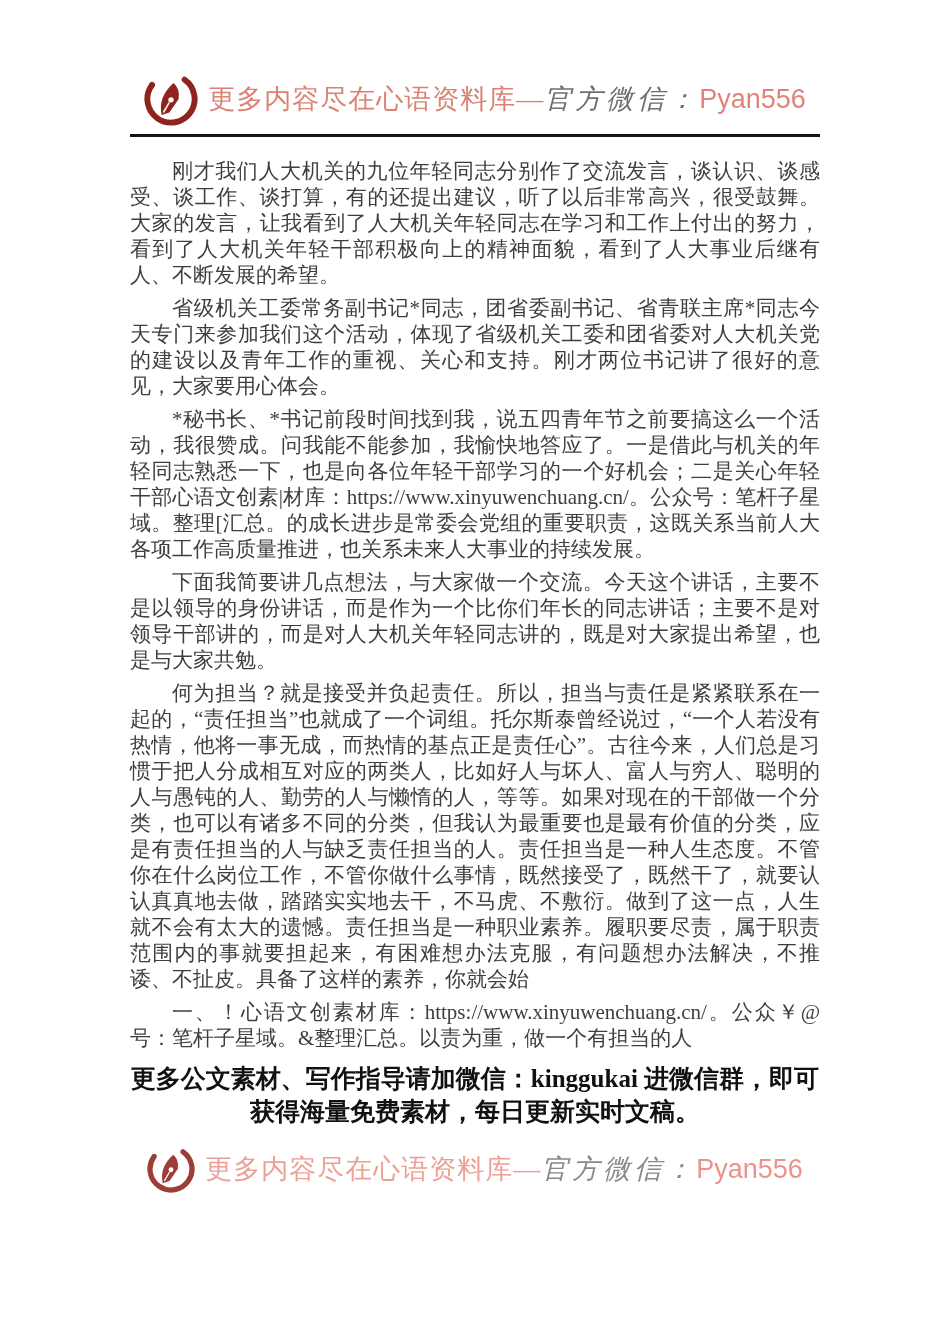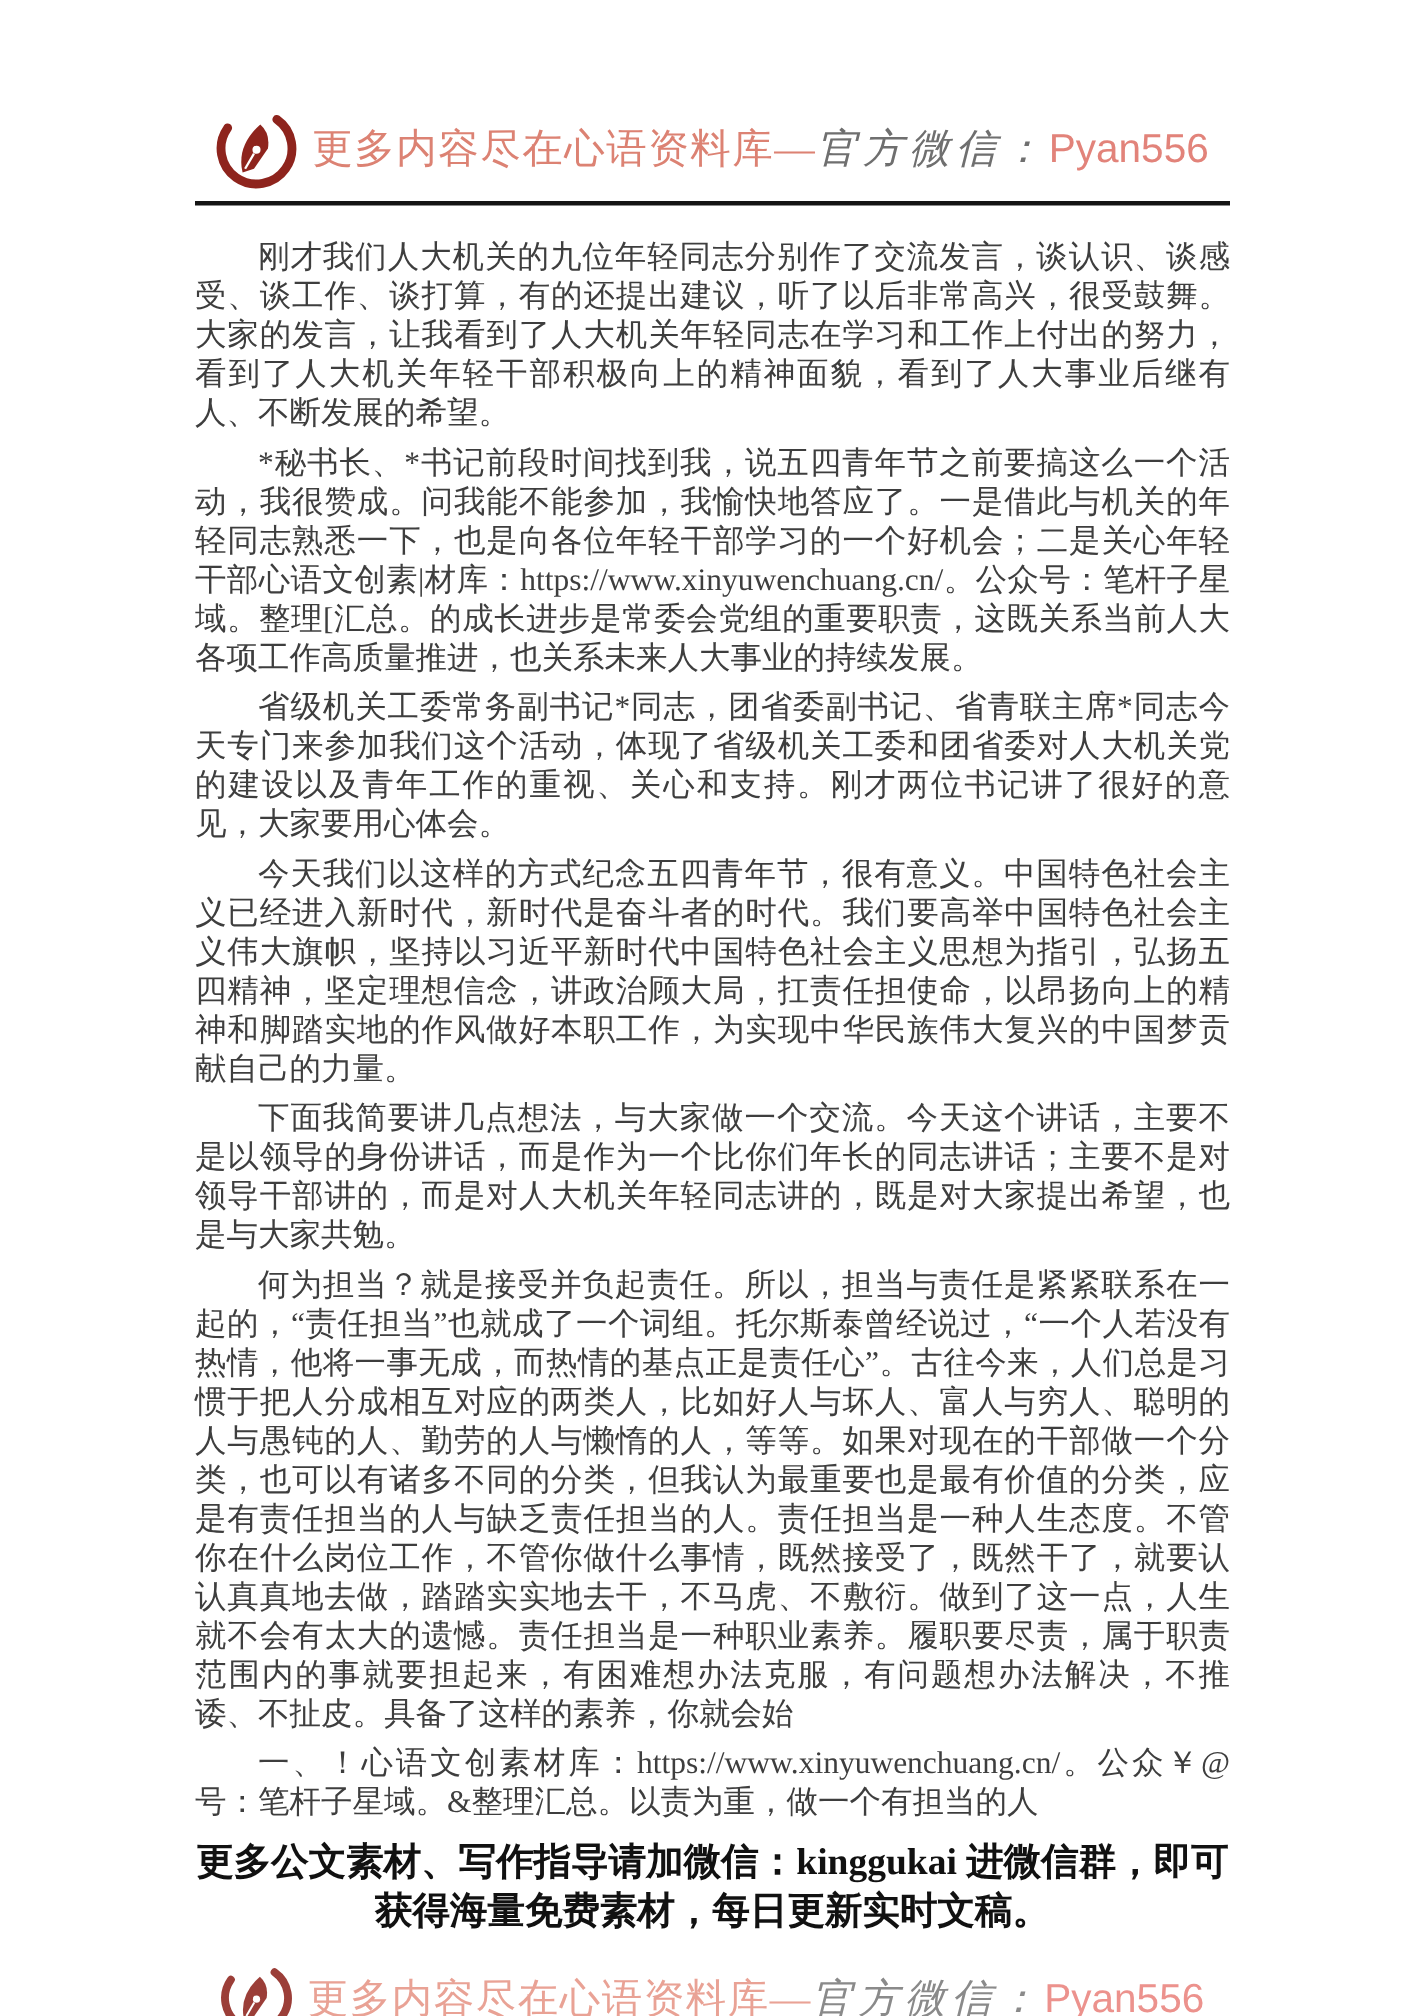--- a/index.html
+++ b/index.html
@@ -64,23 +64,22 @@
       </span>
       <span class="banner-text">
         <span class="banner-main">更多内容尽在心语资料库—</span><span class="banner-wx">官方微信：</span><span class="banner-id">Pyan556</span>
       </span>
     </div>
 
     <hr class="rule">
 
     <div class="doc">
         <p class="para">刚才我们人大机关的九位年轻同志分别作了交流发言，谈认识、谈感受、谈工作、谈打算，有的还提出建议，听了以后非常高兴，很受鼓舞。大家的发言，让我看到了人大机关年轻同志在学习和工作上付出的努力，看到了人大机关年轻干部积极向上的精神面貌，看到了人大事业后继有人、不断发展的希望。</p>
+        <p class="para">省级机关工委常务副书记*同志，团省委副书记、省青联主席*同志今天专门来参加我们这个活动，体现了省级机关工委和团省委对人大机关党的建设以及青年工作的重视、关心和支持。刚才两位书记讲了很好的意见，大家要用心体会。</p>
         <p class="para">*秘书长、*书记前段时间找到我，说五四青年节之前要搞这么一个活动，我很赞成。问我能不能参加，我愉快地答应了。一是借此与机关的年轻同志熟悉一下，也是向各位年轻干部学习的一个好机会；二是关心年轻干部心语文创素|材库：https://www.xinyuwenchuang.cn/。公众号：笔杆子星域。整理[汇总。的成长进步是常委会党组的重要职责，这既关系当前人大各项工作高质量推进，也关系未来人大事业的持续发展。</p>
-        <p class="para">省级机关工委常务副书记*同志，团省委副书记、省青联主席*同志今天专门来参加我们这个活动，体现了省级机关工委和团省委对人大机关党的建设以及青年工作的重视、关心和支持。刚才两位书记讲了很好的意见，大家要用心体会。</p>
-        <p class="para">今天我们以这样的方式纪念五四青年节，很有意义。中国特色社会主义已经进入新时代，新时代是奋斗者的时代。我们要高举中国特色社会主义伟大旗帜，坚持以习近平新时代中国特色社会主义思想为指引，弘扬五四精神，坚定理想信念，讲政治顾大局，扛责任担使命，以昂扬向上的精神和脚踏实地的作风做好本职工作，为实现中华民族伟大复兴的中国梦贡献自己的力量。</p>
         <p class="para">下面我简要讲几点想法，与大家做一个交流。今天这个讲话，主要不是以领导的身份讲话，而是作为一个比你们年长的同志讲话；主要不是对领导干部讲的，而是对人大机关年轻同志讲的，既是对大家提出希望，也是与大家共勉。</p>
         <p class="para">何为担当？就是接受并负起责任。所以，担当与责任是紧紧联系在一起的，“责任担当”也就成了一个词组。托尔斯泰曾经说过，“一个人若没有热情，他将一事无成，而热情的基点正是责任心”。古往今来，人们总是习惯于把人分成相互对应的两类人，比如好人与坏人、富人与穷人、聪明的人与愚钝的人、勤劳的人与懒惰的人，等等。如果对现在的干部做一个分类，也可以有诸多不同的分类，但我认为最重要也是最有价值的分类，应是有责任担当的人与缺乏责任担当的人。责任担当是一种人生态度。不管你在什么岗位工作，不管你做什么事情，既然接受了，既然干了，就要认认真真地去做，踏踏实实地去干，不马虎、不敷衍。做到了这一点，人生就不会有太大的遗憾。责任担当是一种职业素养。履职要尽责，属于职责范围内的事就要担起来，有困难想办法克服，有问题想办法解决，不推诿、不扯皮。具备了这样的素养，你就会始</p>
         <p class="para">一、！心语文创素材库：https://www.xinyuwenchuang.cn/。公众￥@号：笔杆子星域。&amp;整理汇总。以责为重，做一个有担当的人</p>
       </div>
 
     <div class="notice">
       <div>更多公文素材、写作指导请加微信：kinggukai 进微信群，即可</div>
       <div>获得海量免费素材，每日更新实时文稿。</div>
     </div>
 

